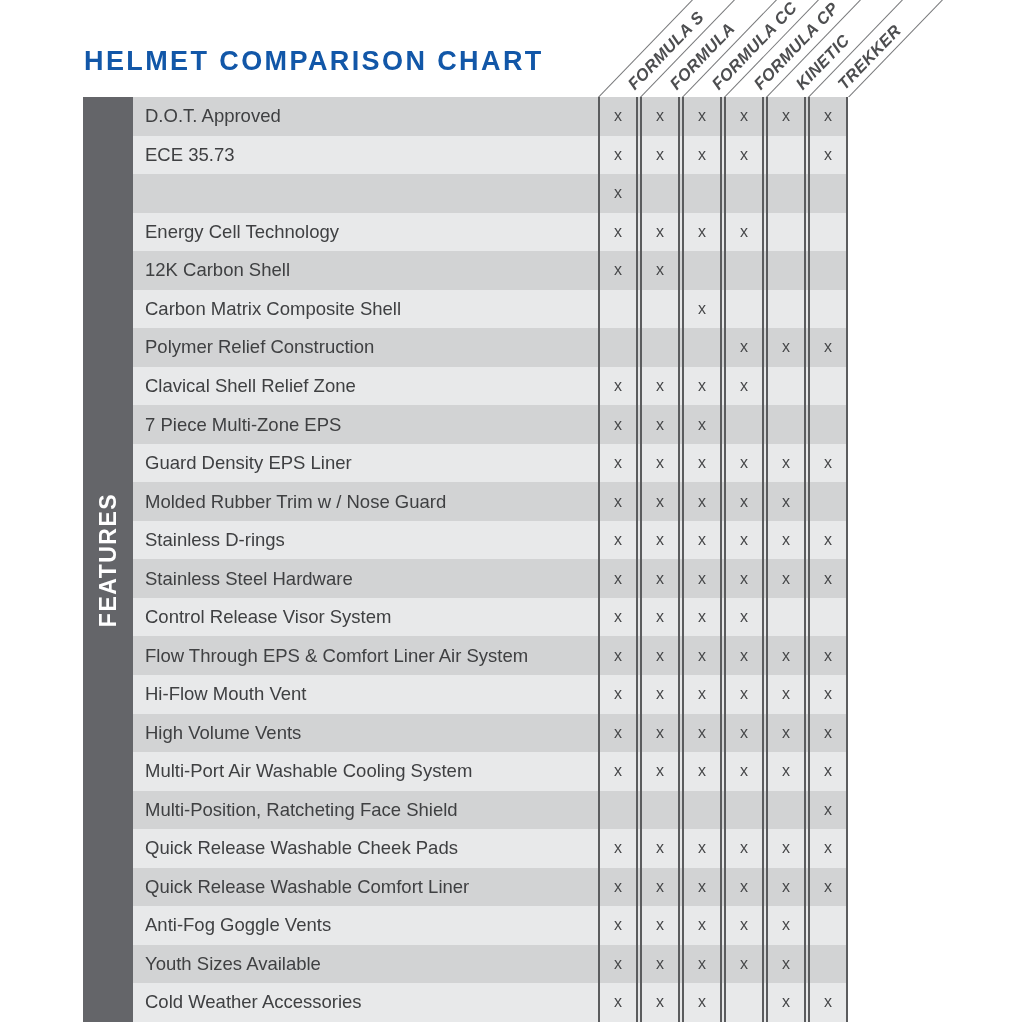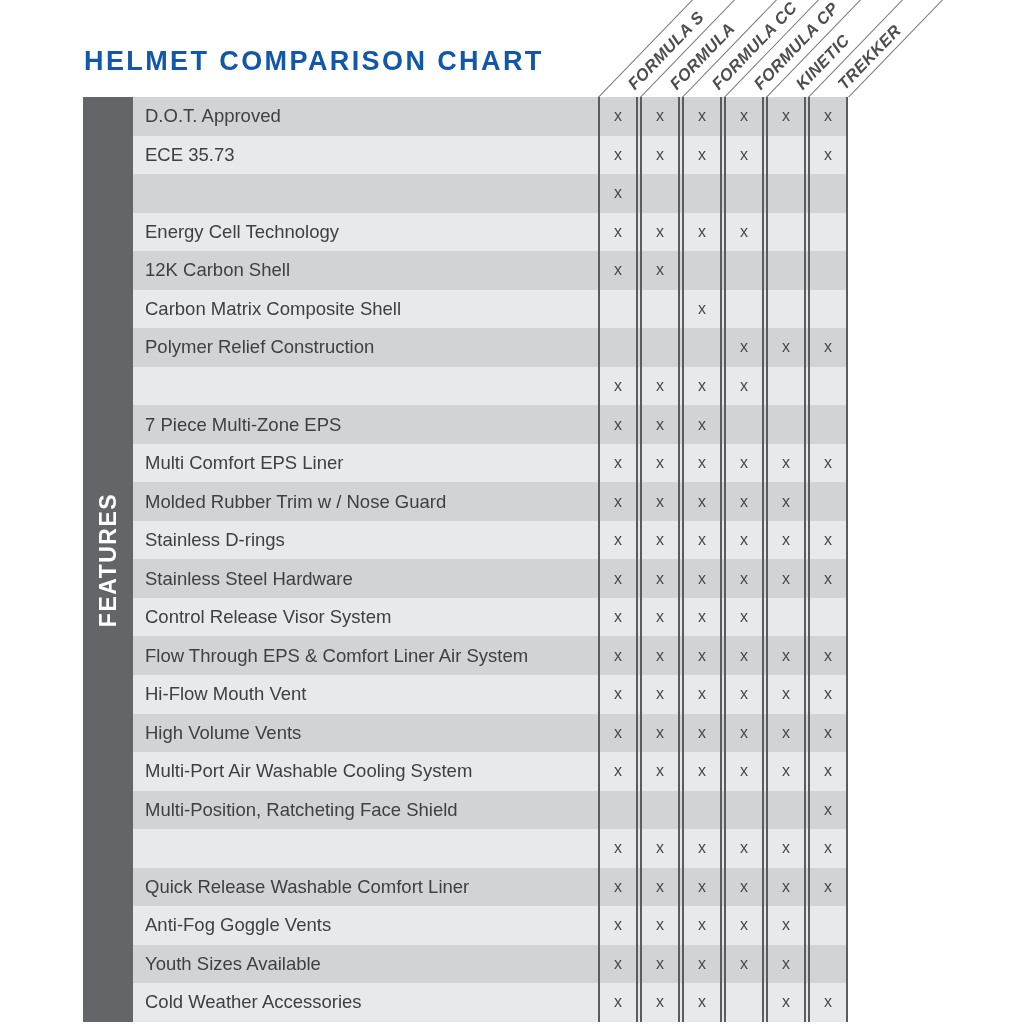--- a/index.html
+++ b/index.html
@@ -156,40 +156,41 @@
     <div class="feature">Polymer Relief Construction</div>
 
   <div class="cell" style="left: 465px;"></div>
         <div class="cell" style="left: 507px;"></div>
         <div class="cell" style="left: 549px;"></div>
         <div class="cell" style="left: 591px;">x</div>
         <div class="cell" style="left: 633px;">x</div>
         <div class="cell" style="left: 675px;">x</div>
       </div>
       <div class="row light">
+    <div class="feature">Clavical Shell Relief Zone</div>
 
   <div class="cell" style="left: 465px;">x</div>
         <div class="cell" style="left: 507px;">x</div>
         <div class="cell" style="left: 549px;">x</div>
         <div class="cell" style="left: 591px;">x</div>
         <div class="cell" style="left: 633px;"></div>
         <div class="cell" style="left: 675px;"></div>
       </div>
       <div class="row dark">
     <div class="feature">7 Piece Multi-Zone EPS</div>
 
   <div class="cell" style="left: 465px;">x</div>
         <div class="cell" style="left: 507px;">x</div>
         <div class="cell" style="left: 549px;">x</div>
         <div class="cell" style="left: 591px;"></div>
         <div class="cell" style="left: 633px;"></div>
         <div class="cell" style="left: 675px;"></div>
       </div>
       <div class="row light">
-    <div class="feature">Multi Comfort EPS Liner</div>
+    <div class="feature">Guard Density EPS Liner</div>
 
   <div class="cell" style="left: 465px;">x</div>
         <div class="cell" style="left: 507px;">x</div>
         <div class="cell" style="left: 549px;">x</div>
         <div class="cell" style="left: 591px;">x</div>
         <div class="cell" style="left: 633px;">x</div>
         <div class="cell" style="left: 675px;">x</div>
       </div>
       <div class="row dark">
     <div class="feature">Molded Rubber Trim w / Nose Guard</div>
@@ -275,20 +276,21 @@
     <div class="feature">Multi-Position, Ratcheting Face Shield</div>
 
   <div class="cell" style="left: 465px;"></div>
         <div class="cell" style="left: 507px;"></div>
         <div class="cell" style="left: 549px;"></div>
         <div class="cell" style="left: 591px;"></div>
         <div class="cell" style="left: 633px;"></div>
         <div class="cell" style="left: 675px;">x</div>
       </div>
       <div class="row light">
+    <div class="feature">Quick Release Washable Cheek Pads</div>
 
   <div class="cell" style="left: 465px;">x</div>
         <div class="cell" style="left: 507px;">x</div>
         <div class="cell" style="left: 549px;">x</div>
         <div class="cell" style="left: 591px;">x</div>
         <div class="cell" style="left: 633px;">x</div>
         <div class="cell" style="left: 675px;">x</div>
       </div>
       <div class="row dark">
     <div class="feature">Quick Release Washable Comfort Liner</div>

